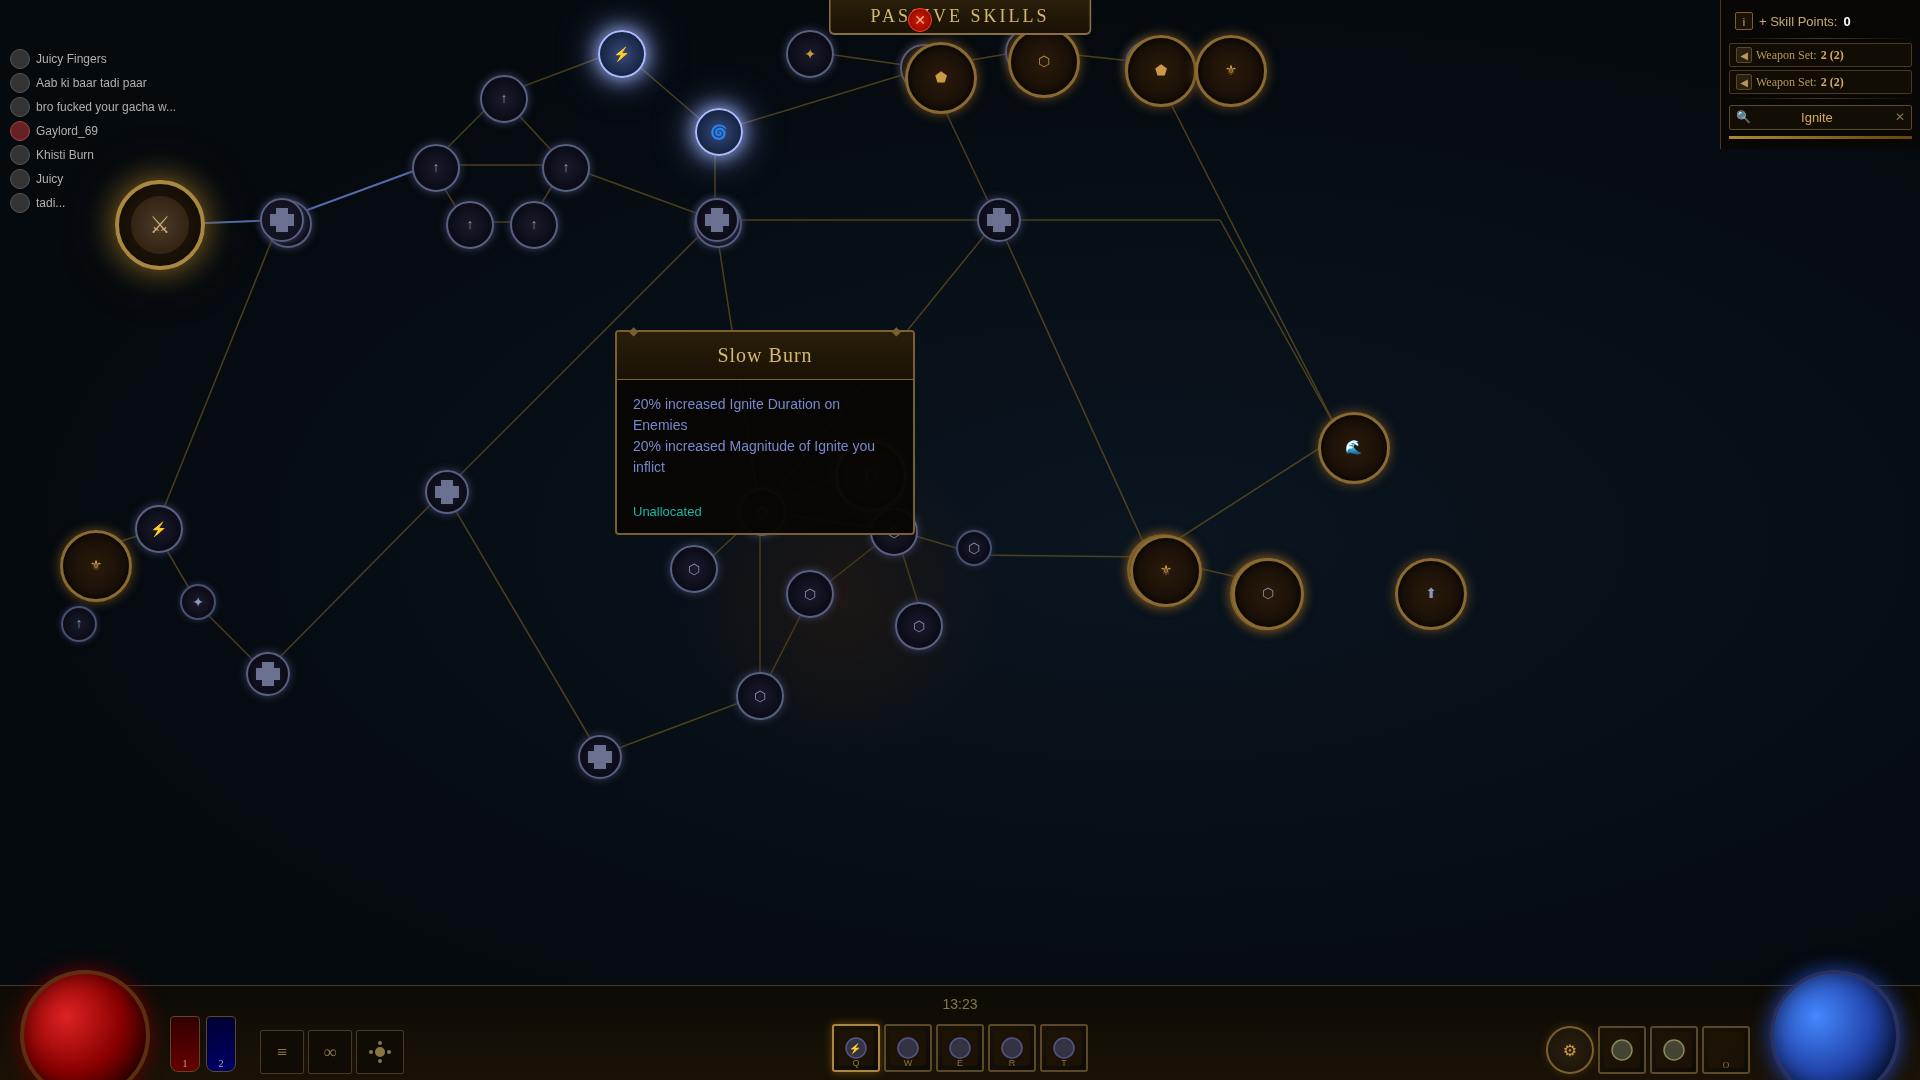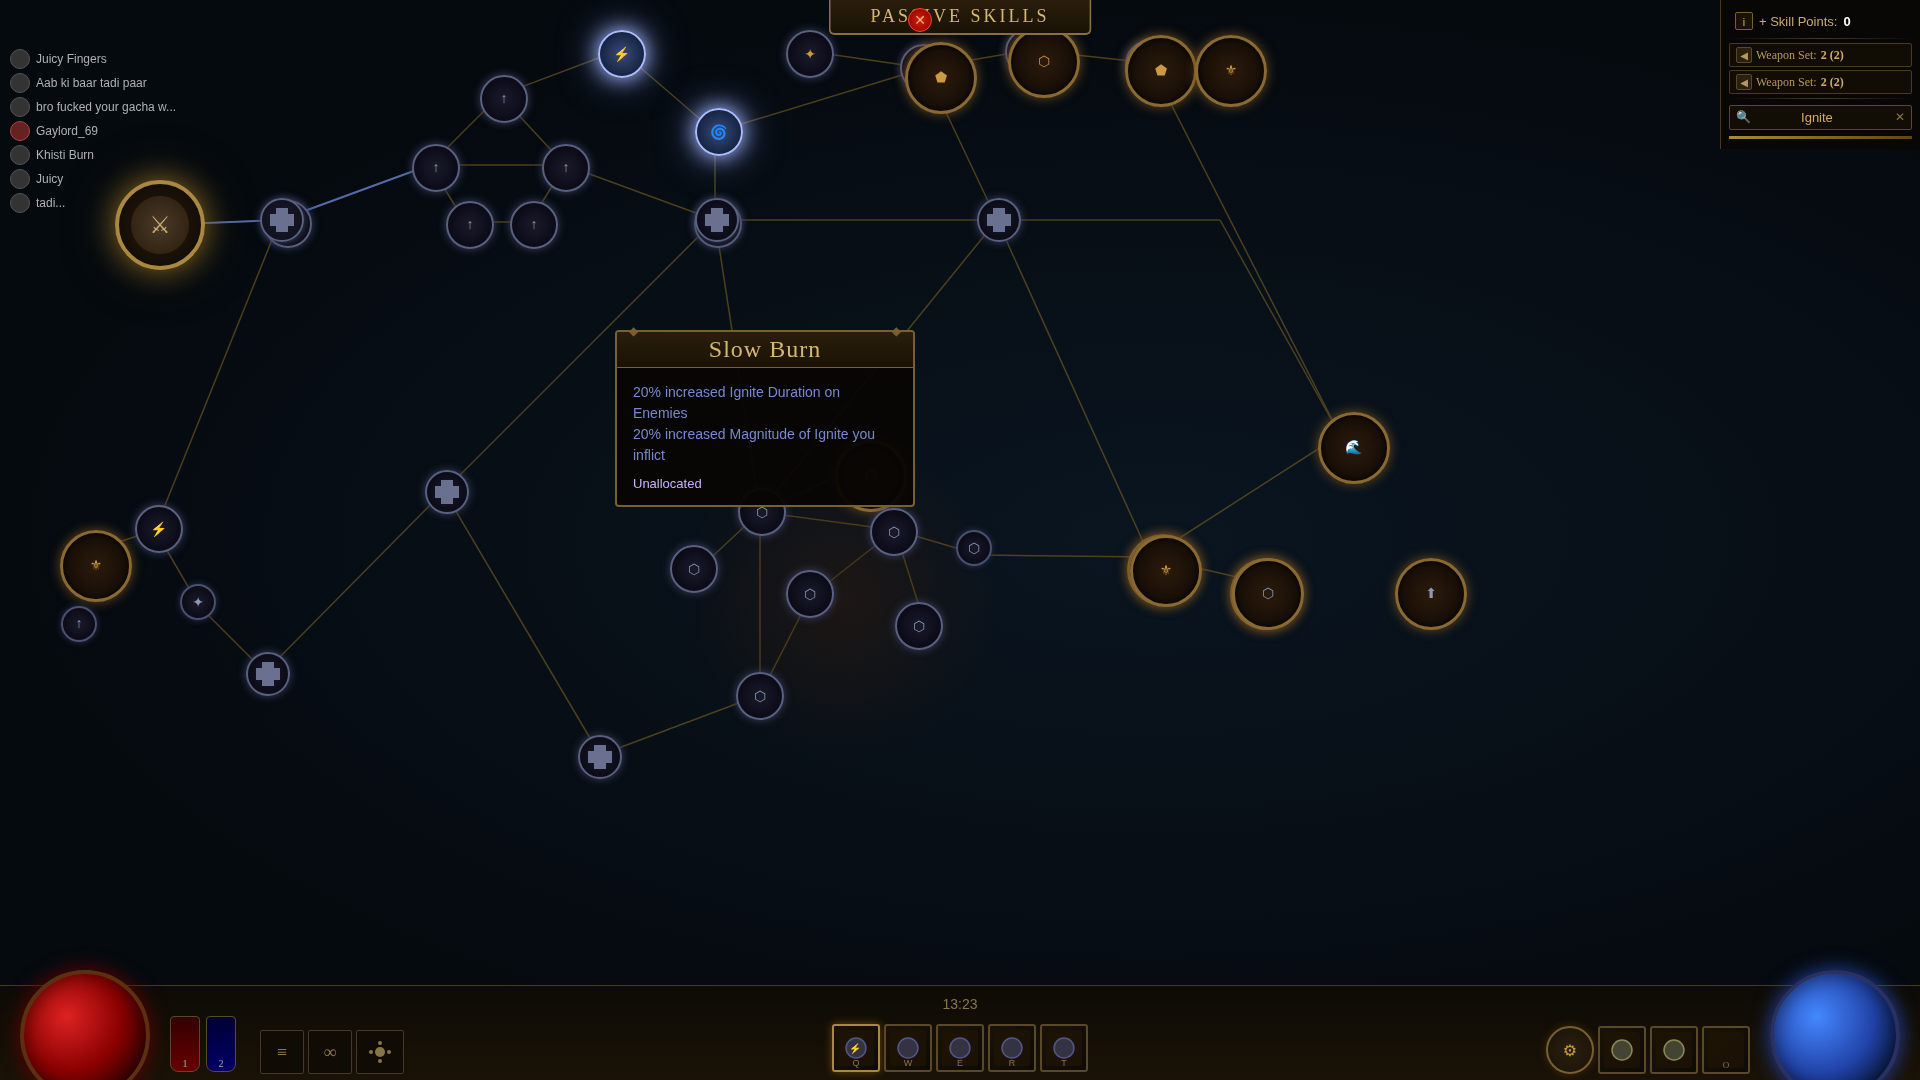--- a/index.html
+++ b/index.html
@@ -97,43 +97,43 @@
       width: 300px;
       background: rgba(8, 6, 4, 0.96);
       border: 2px solid #7a6030;
       border-radius: 4px;
       z-index: 100;
     }
 
     #tooltip-title {
       background: linear-gradient(to bottom, #2a1e0a, #1a1206);
       border-bottom: 1px solid #7a6030;
-      padding: 4px 16px;
+      padding: 12px 16px;
       text-align: center;
-      font-size: 24px;
+      font-size: 20px;
       color: #d4b870;
       letter-spacing: 1px;
       border-radius: 2px 2px 0 0;
     }
 
     #tooltip-body {
       padding: 14px 16px;
     }
 
     #tooltip-stat1, #tooltip-stat2 {
       font-size: 14px;
       color: #7788cc;
       line-height: 1.5;
       font-family: Arial, sans-serif;
     }
 
     #tooltip-status {
-      margin-top: 10px;
+      margin-top: 26px;
       font-size: 13px;
-      color: #c4b5fd;
+      color: #14b8a6;
       font-family: Arial, sans-serif;
     }
 
     
     #top-panel {
       position: absolute;
       top: 0;
       left: 50%;
       transform: translateX(-50%);
       background: linear-gradient(to bottom, #2a1e0a, #1a1206);

